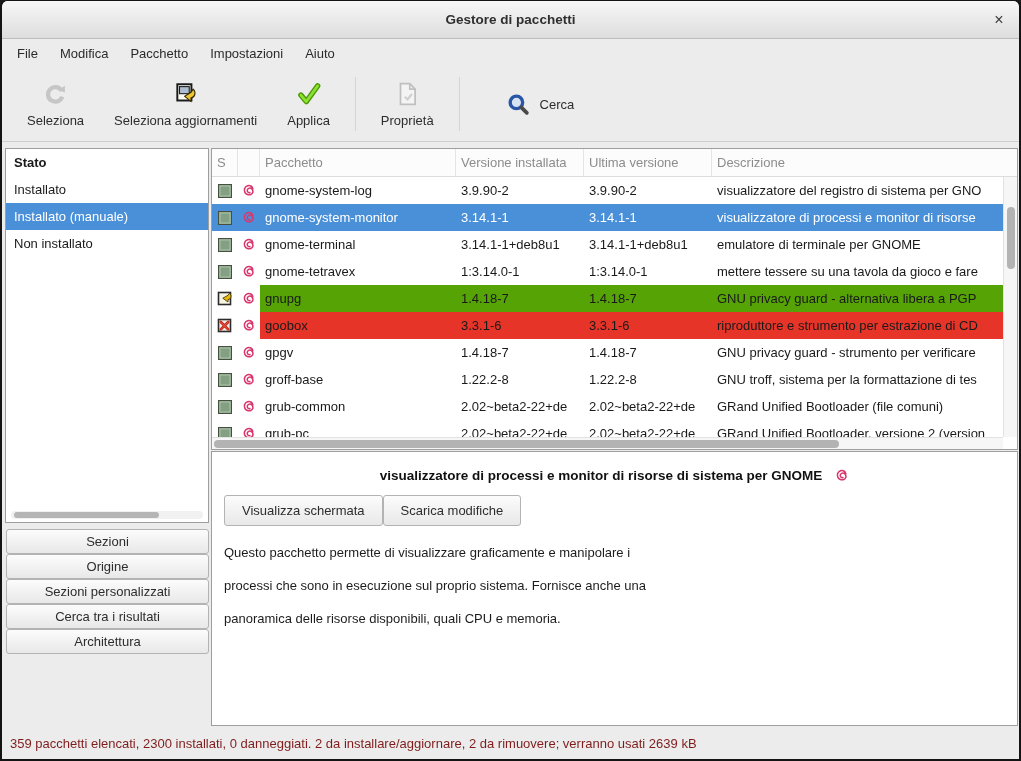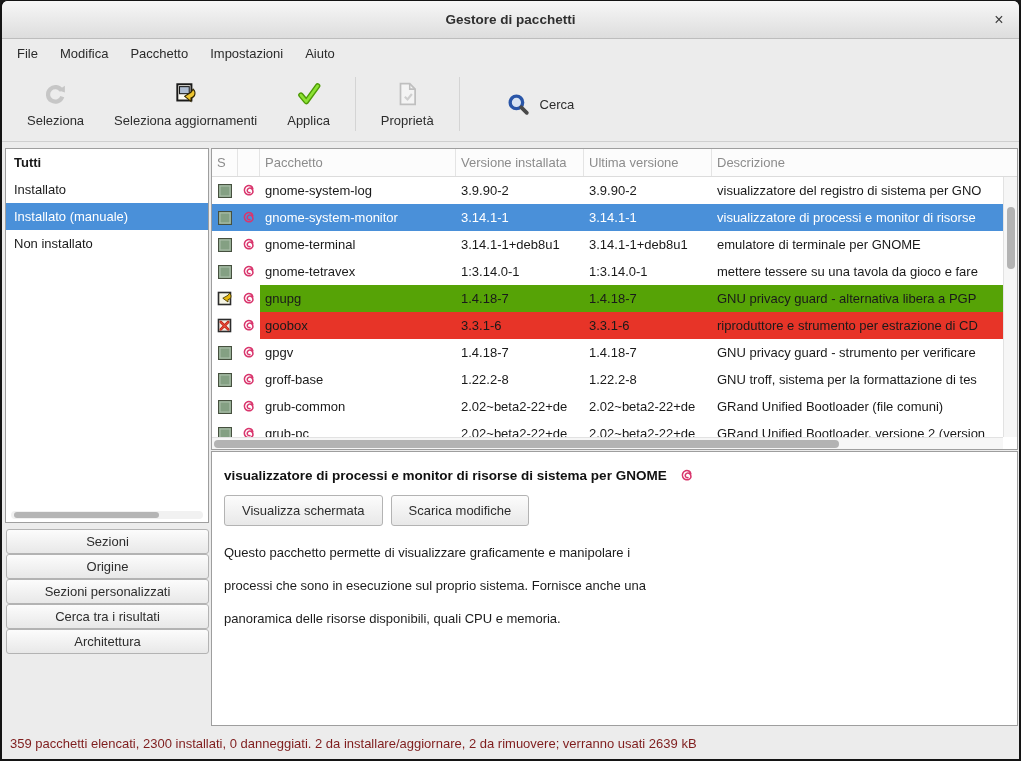--- a/index.html
+++ b/index.html
@@ -78,22 +78,22 @@
                     background:#b3b3b3; border-radius:4px; }
   .hscroll { position:absolute; left:0; right:14px; bottom:0; height:12px;
              background:#f6f6f6; border-top:1px solid #e2e2e2; }
   .hscroll .thumb { position:absolute; top:2px; left:2px; height:8px; width:79%;
                     background:#b3b3b3; border-radius:4px; }
 
   
   .details { position:absolute; left:209px; right:1px; top:308px; bottom:2px;
              background:#ffffff; border:1px solid #9e9e9e; padding:12px 12px; overflow:hidden; }
   .details-title { display:flex; align-items:center; gap:13px; font-weight:bold;
-                   font-size:13.5px; color:#111111; margin:4px 0 12px 0; }
-  .details-buttons { display:flex; gap:8px; margin-bottom:10px; }
+                   font-size:13.5px; color:#111111; margin:4px 0 12px 0;justify-content:center; }
+  .details-buttons { display:flex; margin-bottom:10px; }
   .detail-btn { height:31px; padding:0 17px; border:1px solid #b3b3b3; border-radius:3px;
                 background:linear-gradient(#fcfcfc,#e8e8e8); color:#2d2d2d;
                 font-family:inherit; font-size:13px; }
   .details-desc { margin-top:8px; line-height:33px; color:#1c1c1c; white-space:pre-line; }
 
   
   .statusbar { position:absolute; left:0; right:0; bottom:0; height:31px; background:#ececec;
                display:flex; align-items:center; padding-left:8px; color:#7f1d1d; }
 </style>
 </head>
@@ -163,21 +163,21 @@
             <path d="M14.7 14.7 L20 20" stroke="#4a4a4a" stroke-width="3.6" stroke-linecap="round"></path>
           </svg>
         </span>
         <span class="tool-label">Cerca</span>
       </div>
     </div>
 
   <div class="main" data-name="main-area">
 
     <div class="filter-list" data-name="status-filter-list">
-        <div class="filter-item bold" data-name="filter-item-tutti">Tutti</div>
+        <div class="filter-item bold" data-name="filter-item-tutti">Stato</div>
         <div class="filter-item" data-name="filter-item-installato">Installato</div>
         <div class="filter-item selected" data-name="filter-item-installato-manuale">Installato (manuale)</div>
         <div class="filter-item" data-name="filter-item-non-installato">Non installato</div>
         <div class="list-hscroll" data-name="list-horizontal-scrollbar">
           <div class="thumb" data-name="list-scrollbar-thumb"></div>
         </div>
       </div>
 
     <div class="side-buttons" data-name="sidebar-buttons">
         <button class="side-btn" data-name="sidebar-button-sezioni">Sezioni</button>

